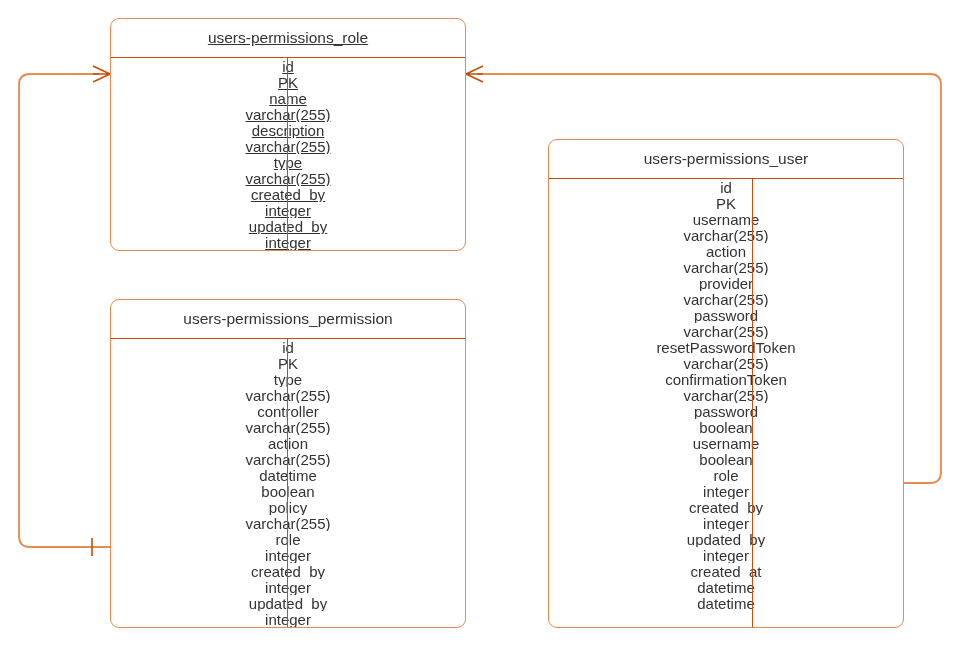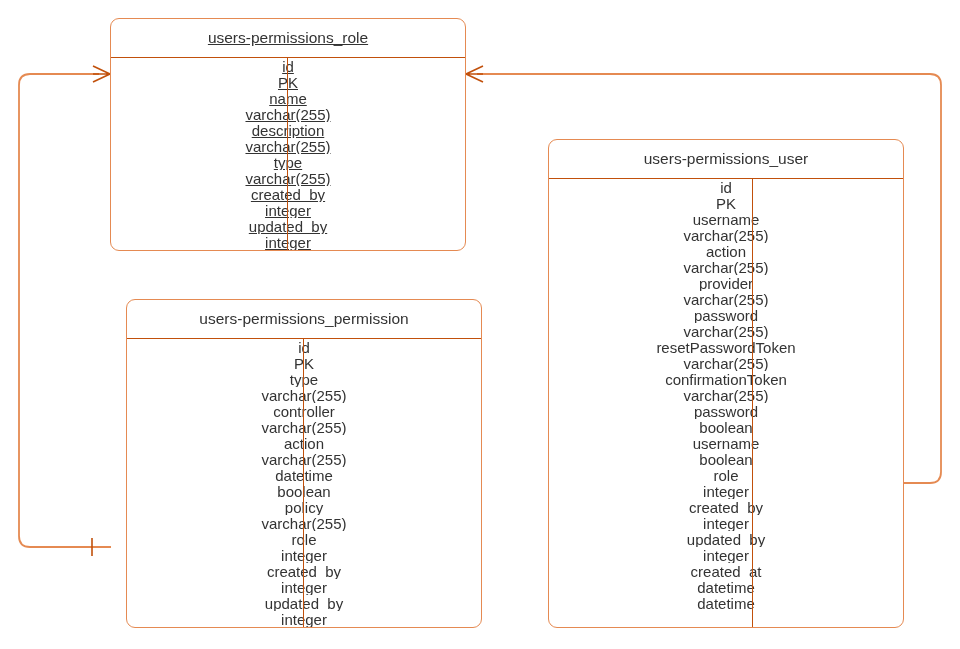--- a/index.html
+++ b/index.html
@@ -70,21 +70,21 @@
     white-space: nowrap;
     overflow: hidden;
   }
   
   #entity-role { left: 110px; top: 18px; width: 356px; text-decoration: underline; }
   #entity-role .col-divider { left: 176px; }
   #entity-role .attr-name { width: 176px; }
   #entity-role .attr-type { width: 176px; }
 
   
-  #entity-permission { left: 110px; top: 299px; width: 356px; margin-left: 16px; }
+  #entity-permission { left: 110px; top: 299px; width: 356px; }
   #entity-permission .col-divider { left: 176px; }
   #entity-permission .attr-name { width: 176px; }
   #entity-permission .attr-type { width: 176px; }
 
   
   #entity-user { left: 510px; top: 139px; width: 356px; margin-left: 38px; }
   #entity-user .col-divider { left: 203px; }
   #entity-user .attr-name { width: 203px; }
   #entity-user .attr-type { width: 151px; }
 </style>

